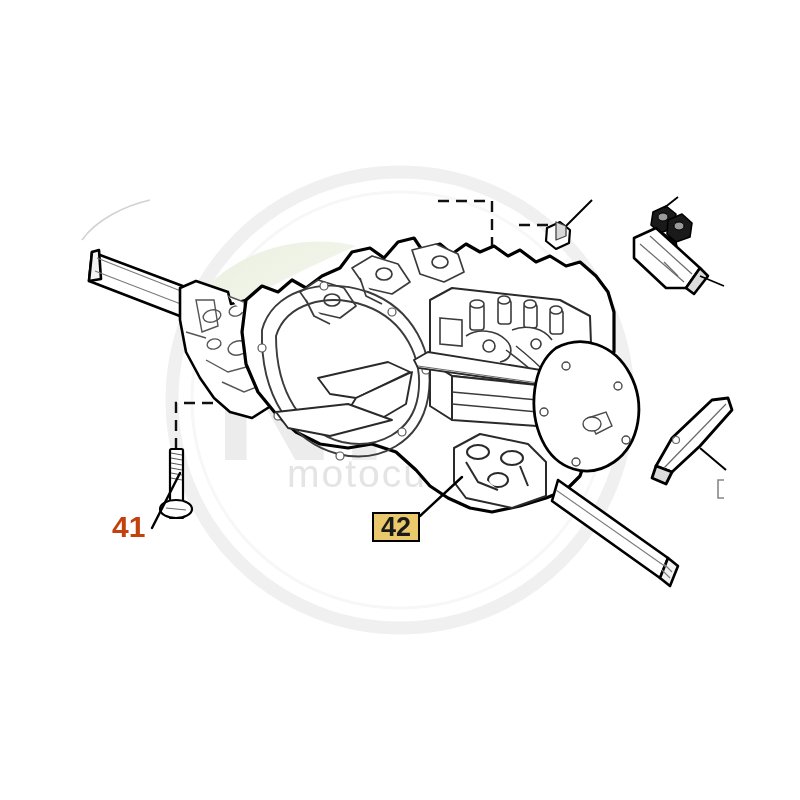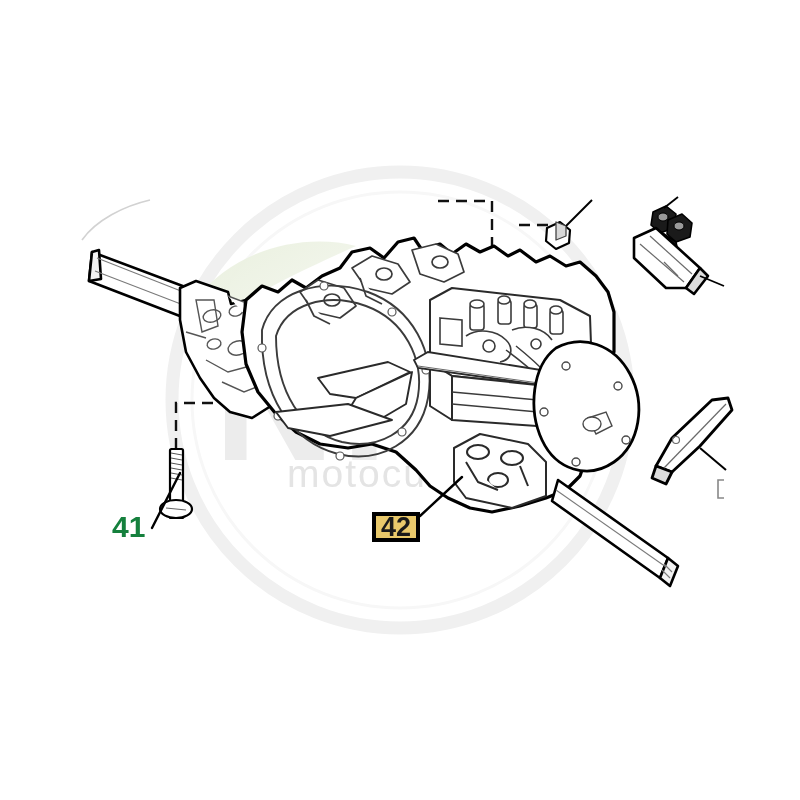--- a/index.html
+++ b/index.html
@@ -23,33 +23,33 @@
     left: 0;
     top: 0;
     width: 800px;
     height: 800px;
     display: block;
   }
   
   .callout-box {
     position: absolute;
     background: #e9c96b;
-    border: 4px solid #000000;
+    border: 2px solid #000000;
     color: #1a1a1a;
     font-weight: bold;
     font-family: "Liberation Sans", sans-serif;
     display: flex;
     align-items: center;
     justify-content: center;
     letter-spacing: 0px;
     box-sizing: border-box;
   }
   .callout-plain {
     position: absolute;
-    color: #15803d;
+    color: #c2410c;
     font-weight: bold;
     font-family: "Liberation Sans", sans-serif;
     white-space: nowrap;
   }
 </style>
 </head>
 <body>
 
 <div id="stage">
 

